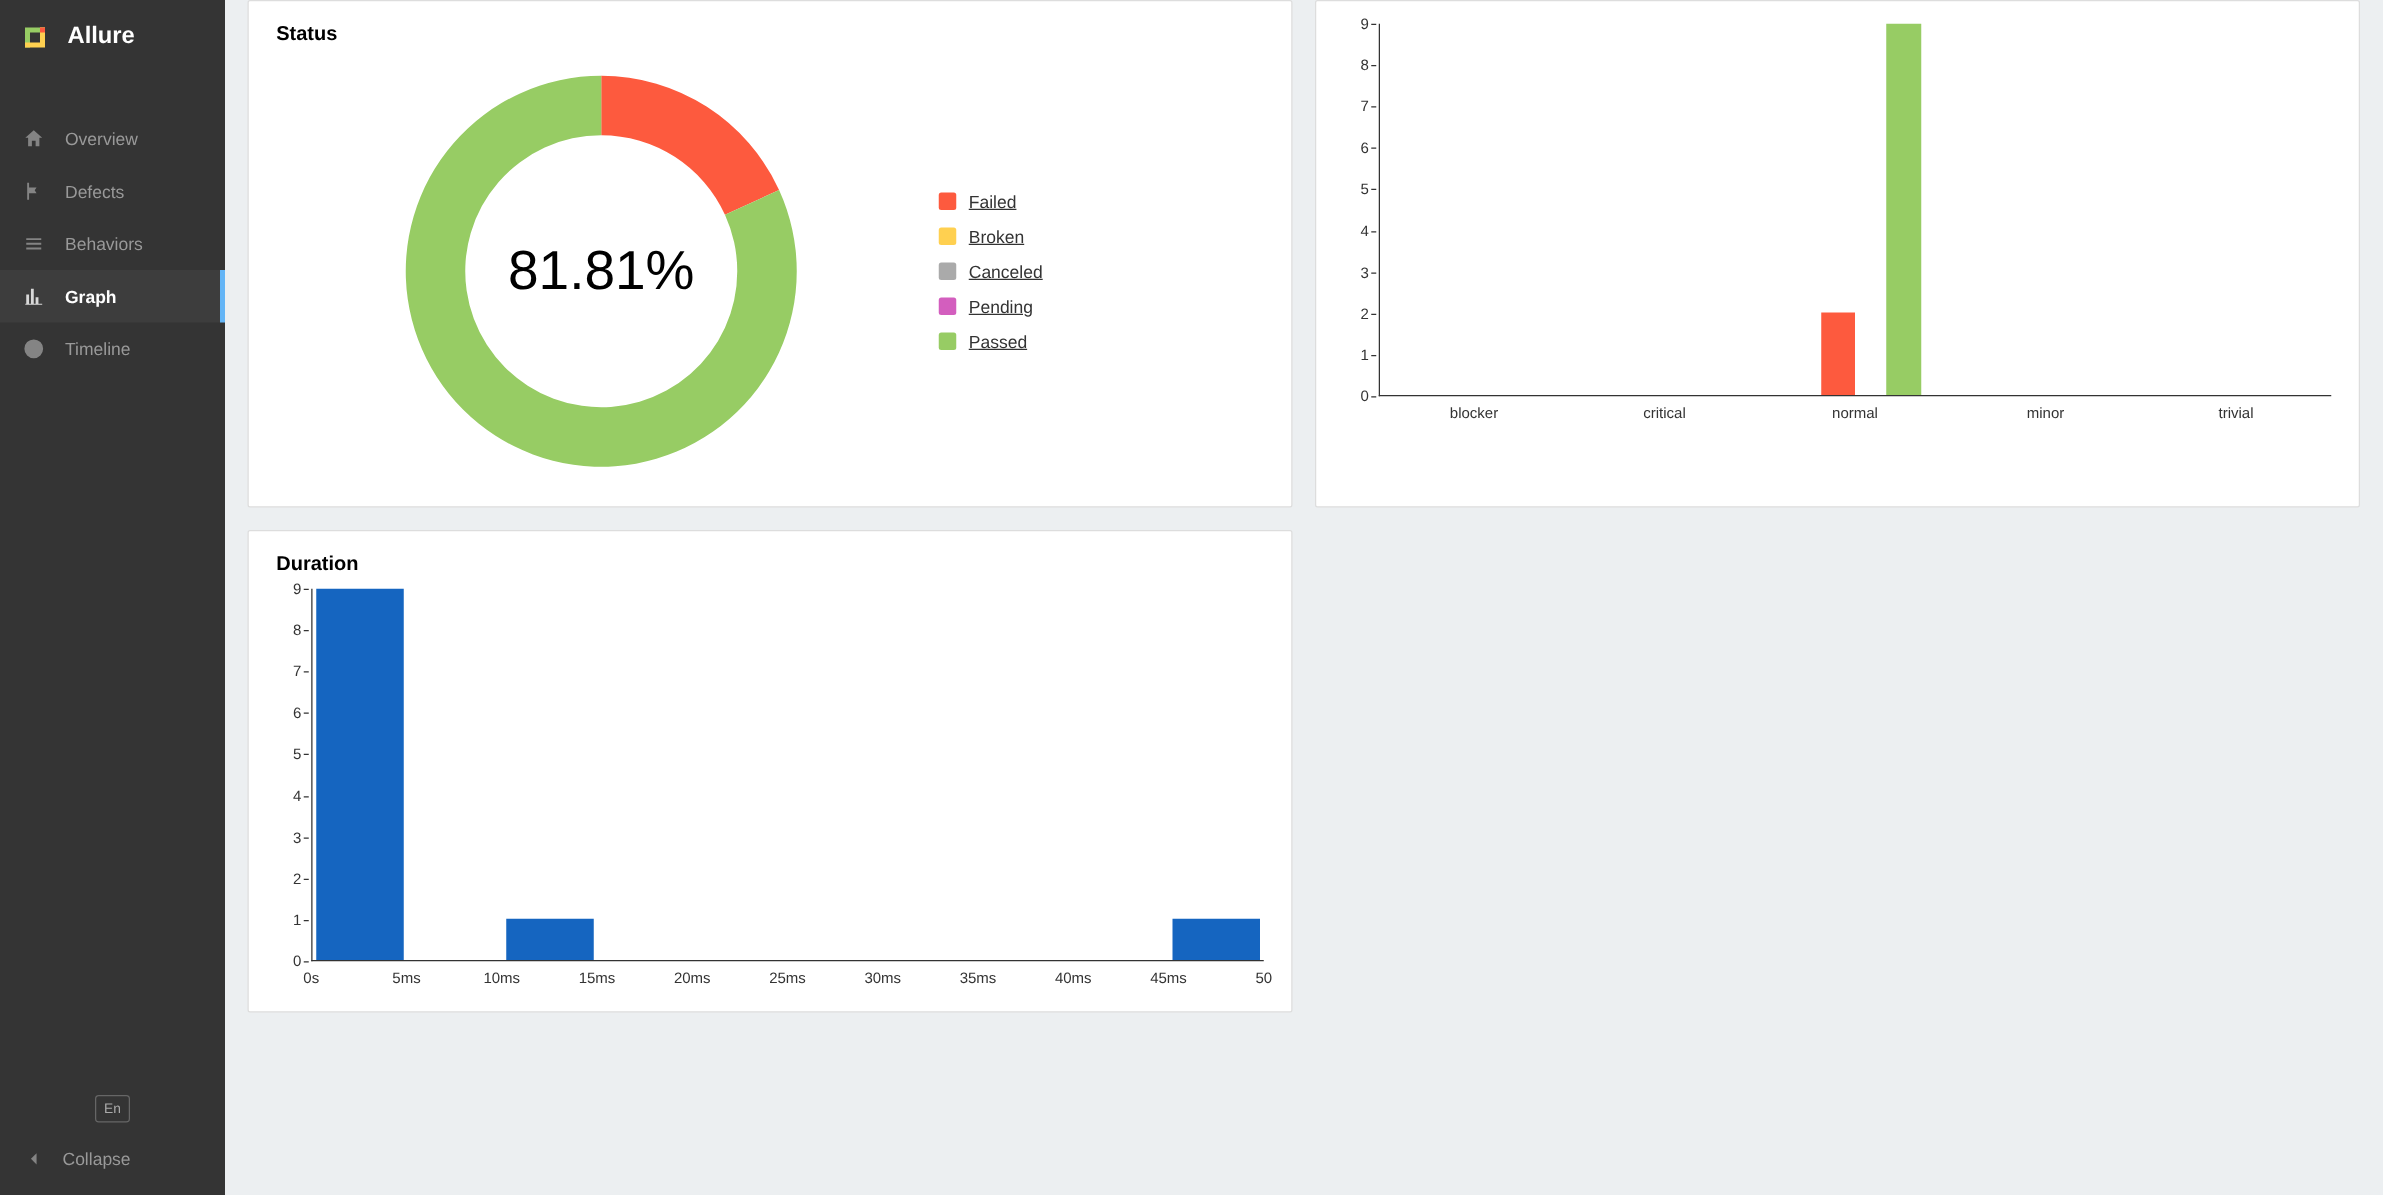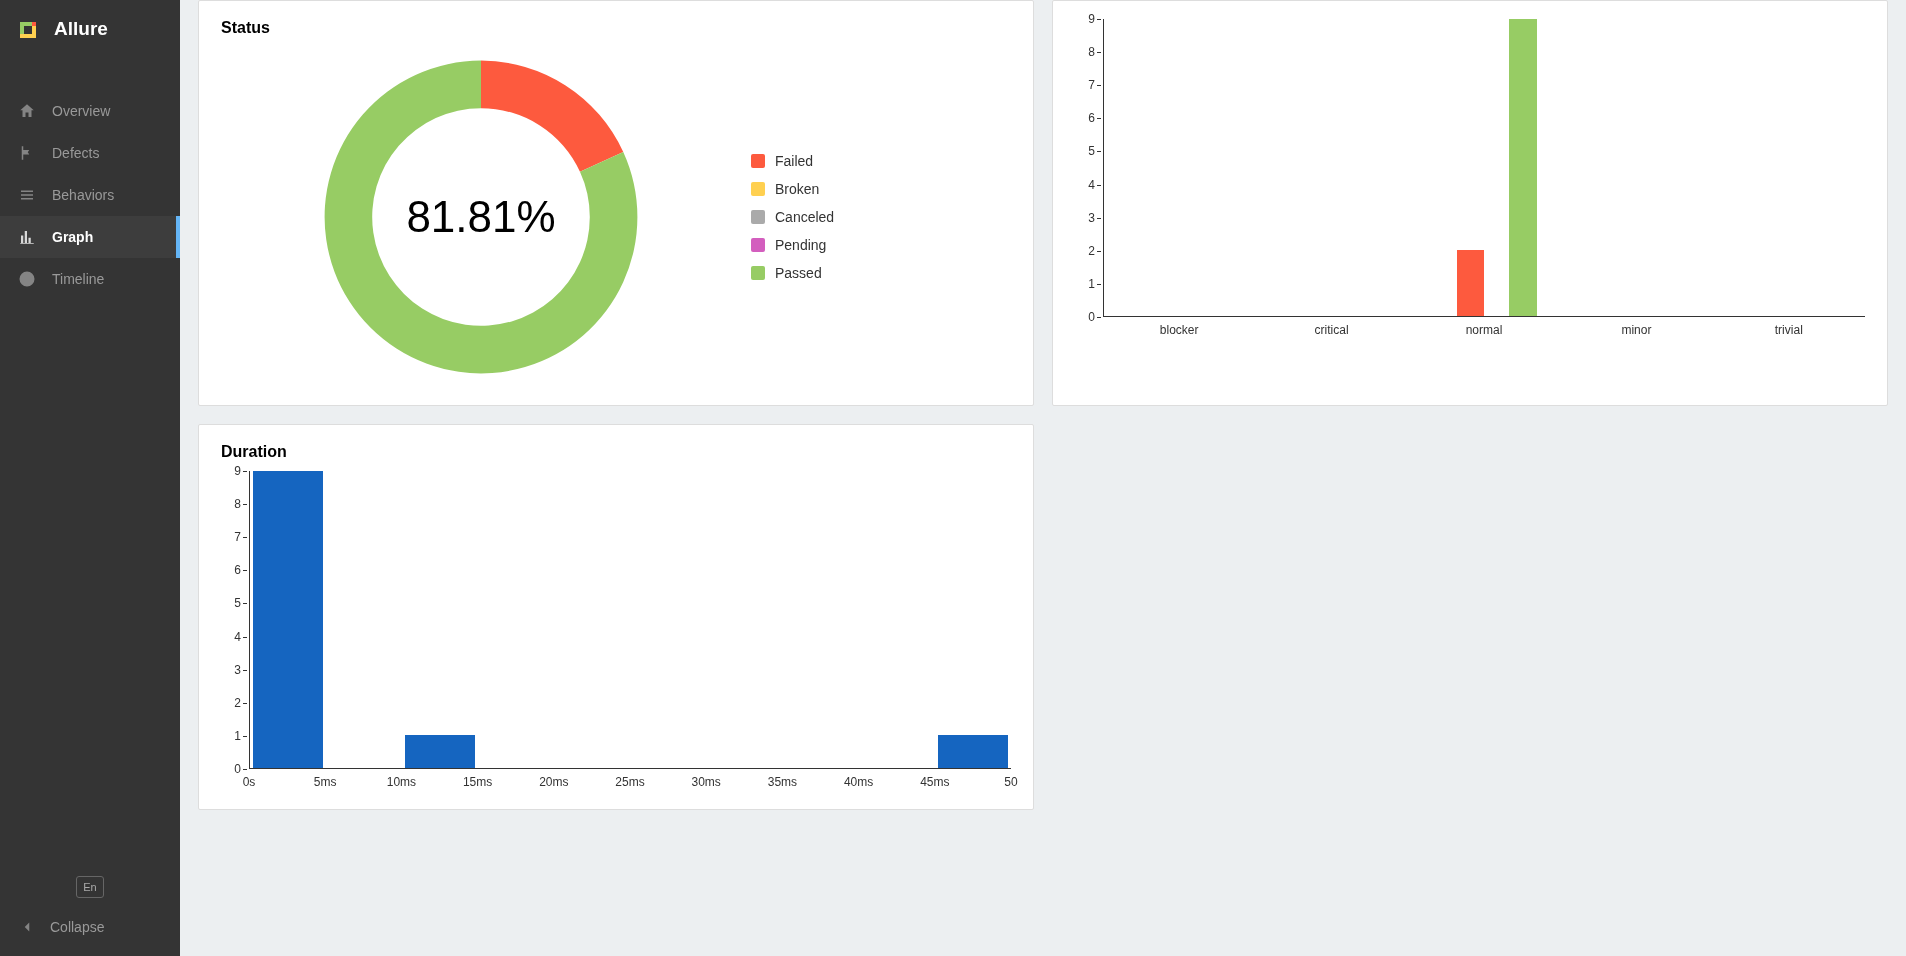--- a/index.html
+++ b/index.html
@@ -24,21 +24,21 @@
 .main { flex: 1; padding: 0 18px 18px; overflow: auto; }
 .grid { display: grid; grid-template-columns: 1fr 1fr; gap: 18px; }
 .panel { background: #fff; border: 1px solid #ddd; border-radius: 2px; padding: 18px 22px; }
 .panel-title { font-size: 16px; font-weight: bold; margin-bottom: 10px; }
 
 
 .status-body { display: flex; align-items: center; }
 .donut-wrap { position: relative; width: 340px; height: 340px; margin: 0 40px 0 90px; text-align: right; }
 .donut-center { position: absolute; inset: 0; display: flex; align-items: center; justify-content: center; font-size: 44px; }
 .legend { display: flex; flex-direction: column; gap: 12px; font-size: 14px; color: #333; margin-left: 60px; }
-.legend-row { display: flex; align-items: center; gap: 10px; }
+.legend-row { display: flex; align-items: center; gap: 10px; text-decoration: underline; }
 .swatch { width: 14px; height: 14px; border-radius: 2px; }
 
 
 .chart { position: relative; height: 320px; padding-left: 28px; padding-bottom: 22px; }
 .plot { position: absolute; left: 28px; right: 0; top: 0; bottom: 22px; border-left: 1px solid #333; border-bottom: 1px solid #333; }
 .yaxis { position: absolute; left: 0; top: 0; bottom: 22px; width: 24px; }
 .ytick { position: absolute; right: 4px; font-size: 12px; transform: translateY(50%); color: #333; }
 .ytick::after { content: ""; position: absolute; right: -6px; top: 50%; width: 4px; height: 1px; background: #333; }
 .xaxis { position: absolute; left: 28px; right: 0; bottom: 0; height: 20px; }
 .xtick { position: absolute; bottom: 2px; font-size: 12px; transform: translateX(-50%); white-space: nowrap; color: #333; }

